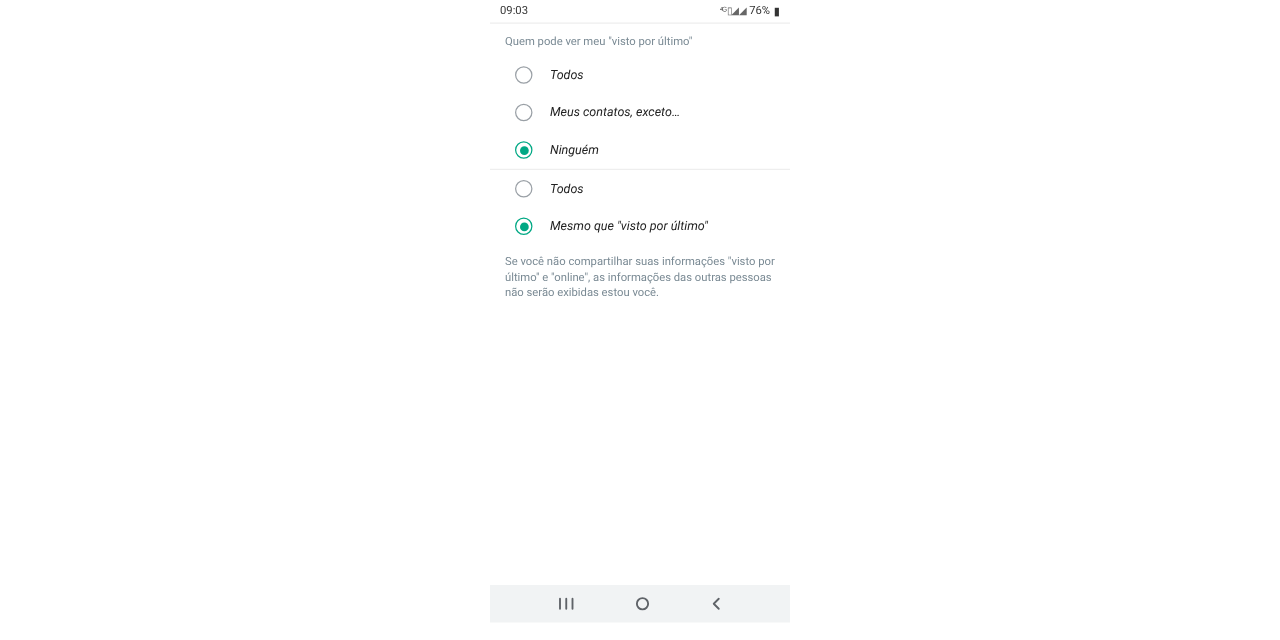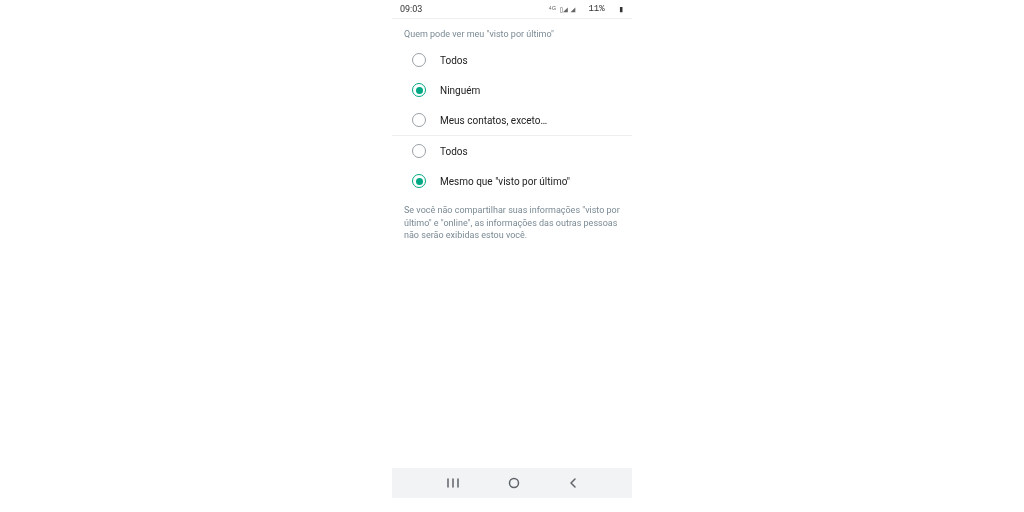--- a/index.html
+++ b/index.html
@@ -23,23 +23,21 @@
       height: 18px;
       display: flex;
       align-items: center;
       justify-content: space-between;
       padding: 0 8px;
       font-size: 9px;
       color: #333;
     }
     .status-right {
       display: flex;
-      align-items: center;
-      gap: 14px;
-      font-family: Liberation Mono, monospace;
+      gap: 3px;
     }
     .status-icons {
       font-size: 8px;
       letter-spacing: -1px;
       color: #666;
     }
     .header {
       display: flex;
       align-items: center;
       padding: 8px 10px;
@@ -66,20 +64,21 @@
       font-size: 9px;
       color: #7a8a94;
       padding: 10px 12px 6px 12px;
     }
     .radio-row {
       display: flex;
       align-items: center;
       padding: 8px 12px 8px 20px;
       gap: 14px;
       cursor: pointer;
+      font-style: italic;
     }
     .radio {
       width: 14px;
       height: 14px;
       border: 1.5px solid #9aa0a6;
       border-radius: 50%;
       display: flex;
       align-items: center;
       justify-content: center;
       flex-shrink: 0;
@@ -126,41 +125,41 @@
   </style>
 </head>
 <body>
 
 <div class="phone">
 
   <div class="status-bar">
     <span>09:03</span>
     <div class="status-right">
       <span class="status-icons">⁴ᴳ ▯◢ ◢</span>
-      <span>11%</span>
+      <span>76%</span>
       <span>▮</span>
     </div>
   </div>
 
 
   <div class="divider"></div>
 
   <div class="section-title">Quem pode ver meu "visto por último"</div>
 
   <div class="radio-row">
     <div class="radio"></div>
     <div class="radio-label">Todos</div>
   </div>
   <div class="radio-row">
+    <div class="radio"></div>
+    <div class="radio-label">Meus contatos, exceto…</div>
+  </div>
+  <div class="radio-row">
     <div class="radio selected"></div>
     <div class="radio-label">Ninguém</div>
-  </div>
-  <div class="radio-row">
-    <div class="radio"></div>
-    <div class="radio-label">Meus contatos, exceto…</div>
   </div>
 
   <div class="divider"></div>
 
 
   <div class="radio-row">
     <div class="radio"></div>
     <div class="radio-label">Todos</div>
   </div>
   <div class="radio-row">

